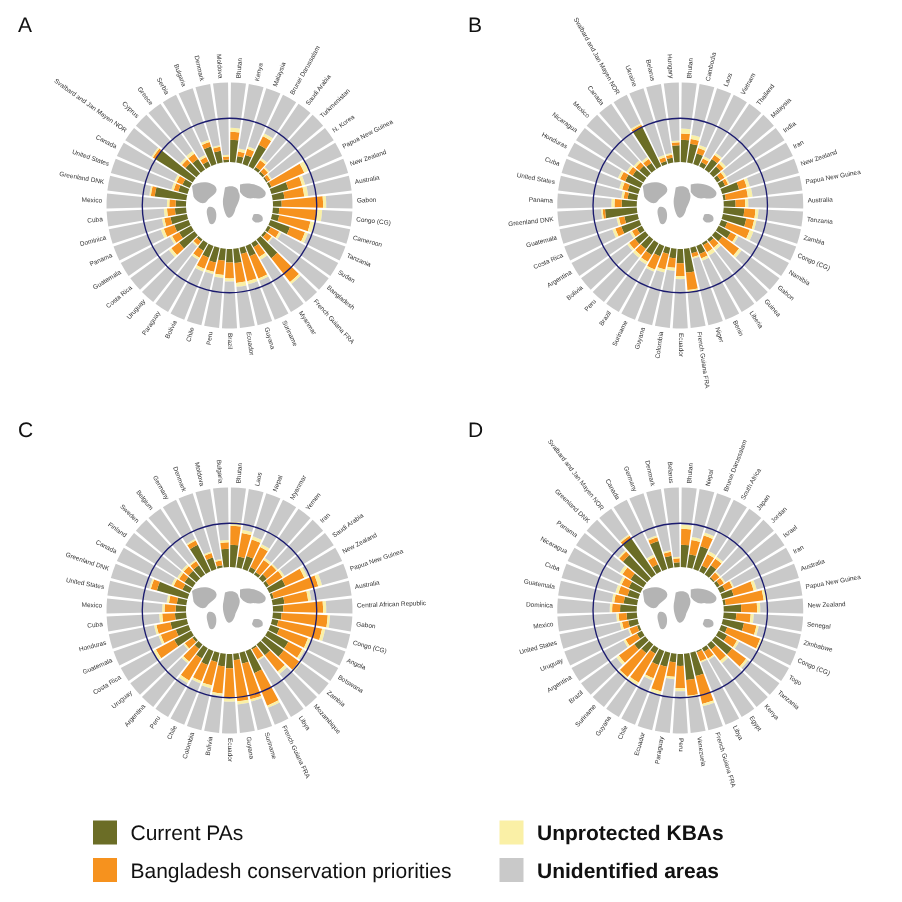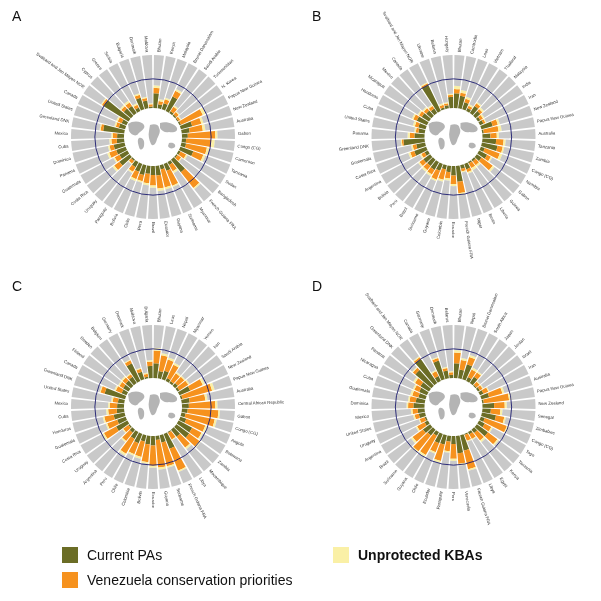--- a/index.html
+++ b/index.html
@@ -937,23 +937,27 @@
   </div>
 
   <div class="legend">
     <div class="legend-col left">
       <div class="legend-item">
         <span class="swatch" style="background: rgb(107, 109, 38);"></span>
         <span>Current PAs</span>
       </div>
       <div class="legend-item">
         <span class="swatch" style="background: rgb(246, 146, 30);"></span>
-        <span>Venezuela conservation priorities</span>
+        <span>Bangladesh conservation priorities</span>
       </div>
     </div>
     <div class="legend-col right">
       <div class="legend-item">
         <span class="swatch" style="background: rgb(250, 240, 166);"></span>
         <span>Unprotected KBAs</span>
       </div>
+      <div class="legend-item">
+        <span class="swatch" style="background: rgb(201, 201, 201);"></span>
+        <span>Unidentified areas</span>
+      </div>
     </div>
   </div>
 </div>
 
 </body></html>

